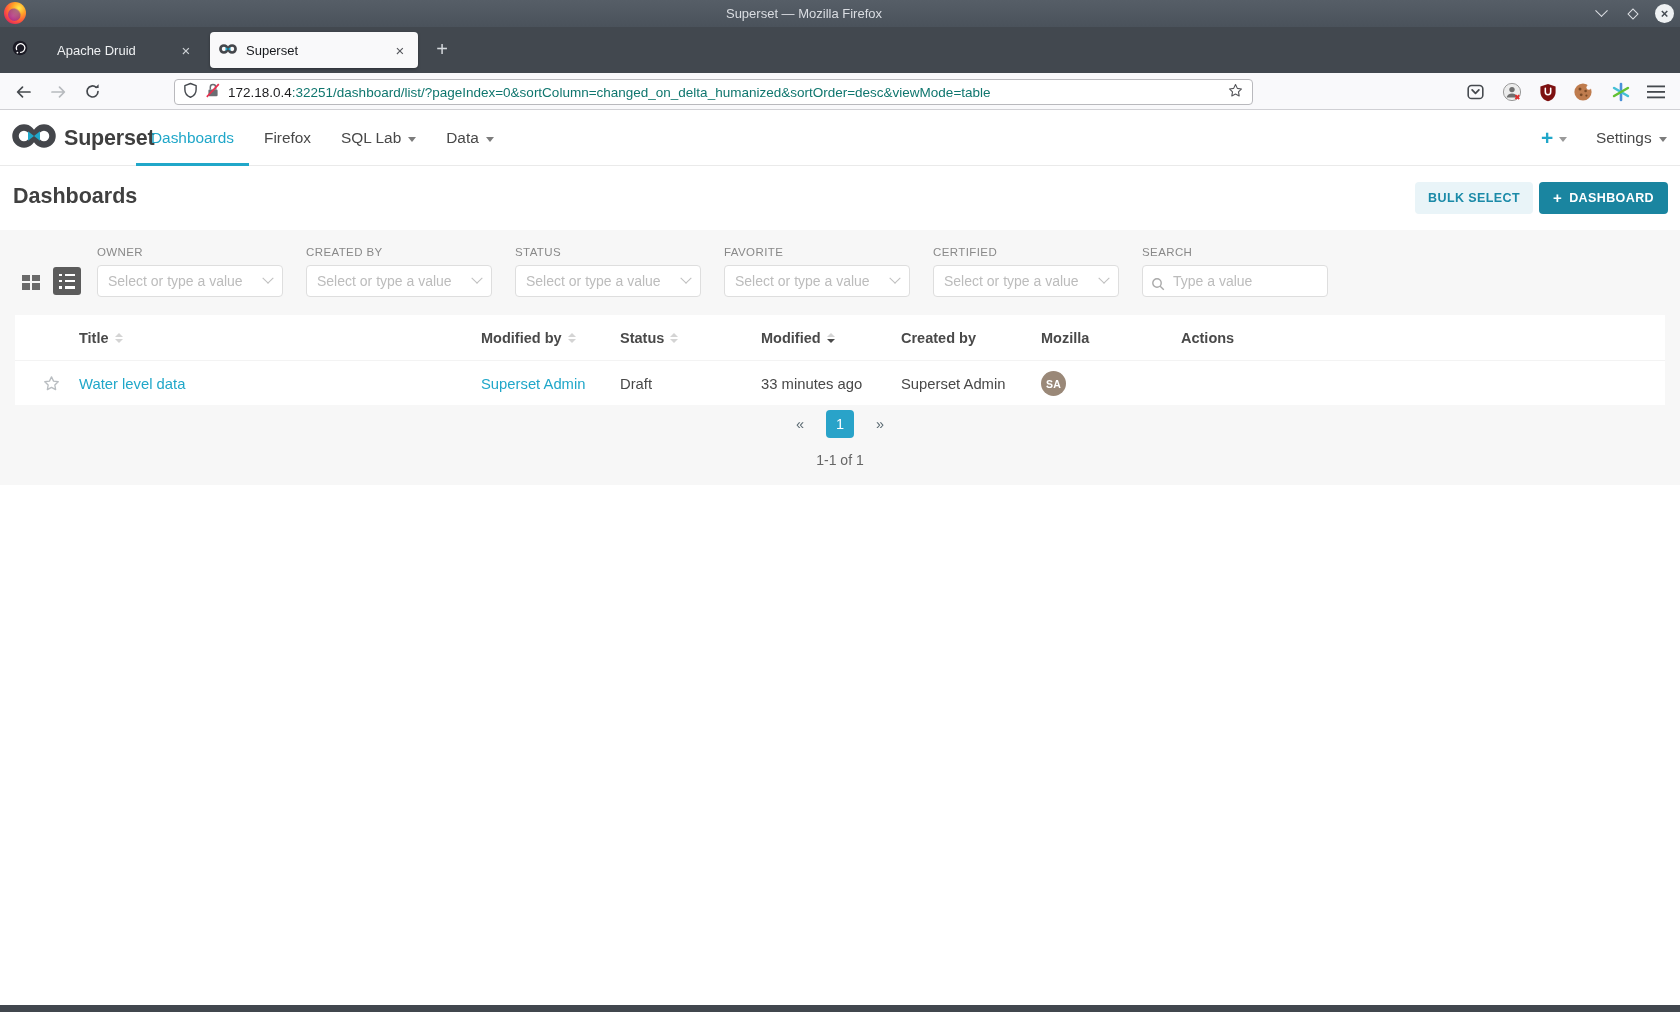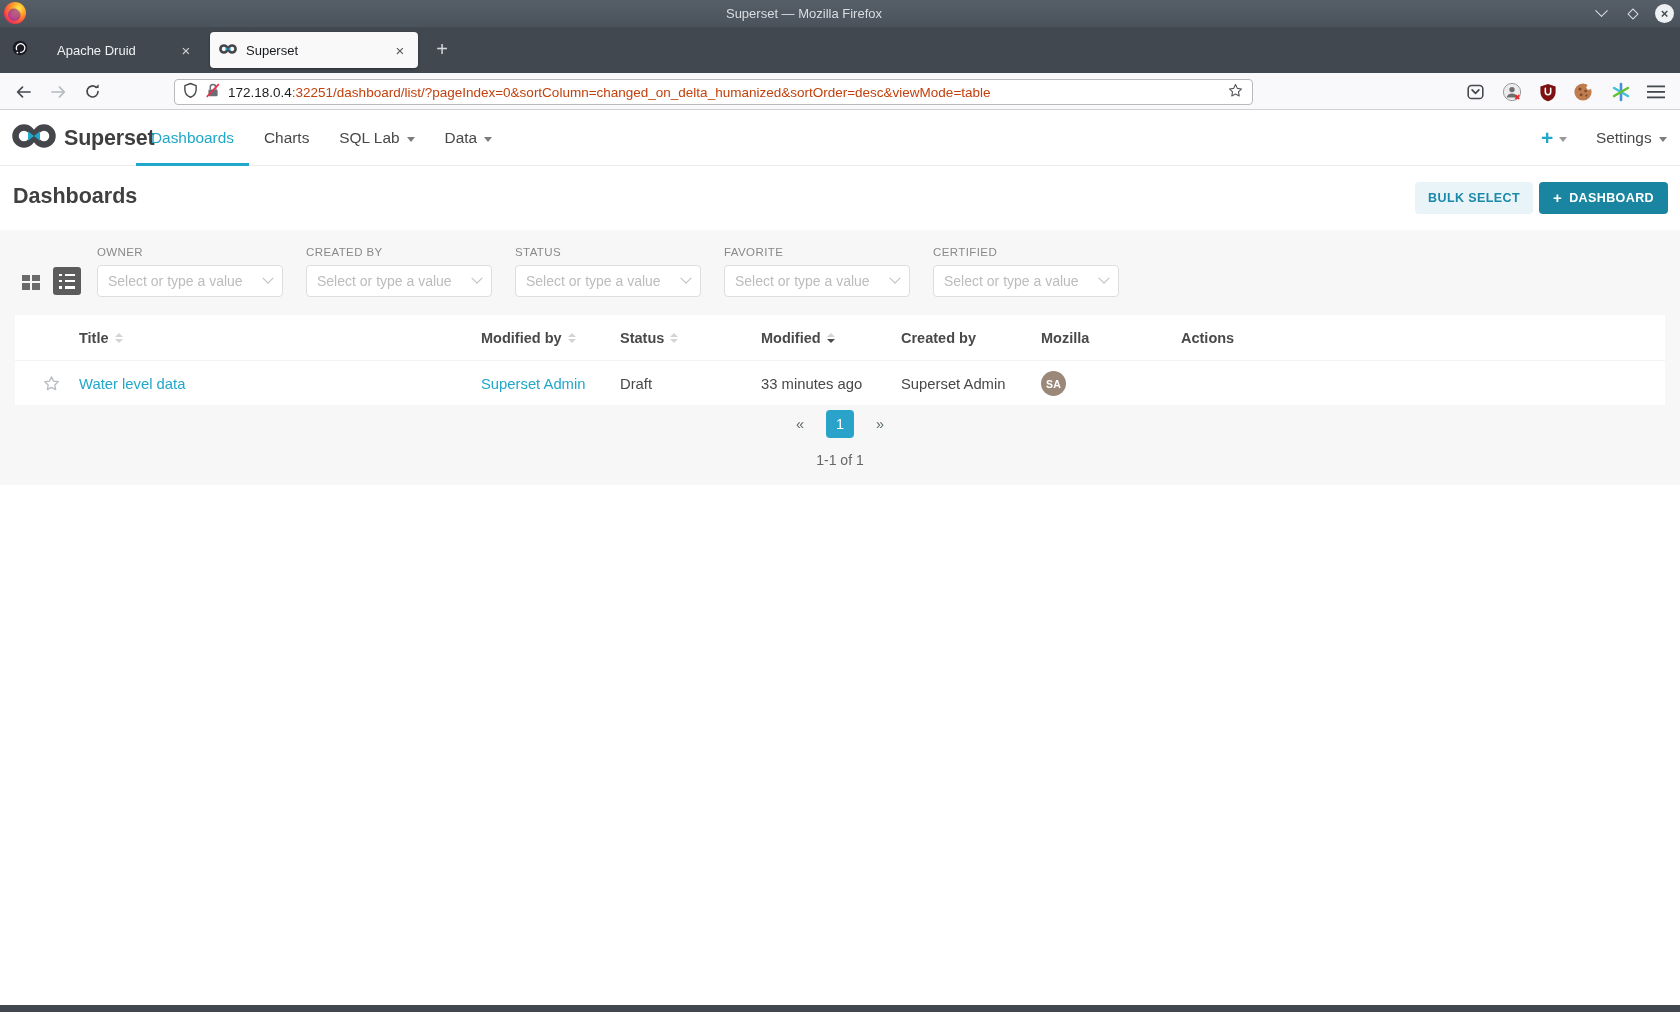--- a/index.html
+++ b/index.html
@@ -36,21 +36,21 @@
     font-size:20px; line-height:26px; text-align:center; border-radius:4px; }
 
   
   .toolbar { position:absolute; left:0; top:73px; width:1680px; height:37px;
     background:#f9f9fb; border-bottom:1px solid #d0d0d4; }
   .navbtn { position:absolute; top:4px; width:30px; height:29px; display:flex; align-items:center; justify-content:center; border-radius:3px; }
   .urlbar { position:absolute; left:174px; top:6px; width:1079px; height:26px; background:#fff;
     border:1px solid #b9b9bd; border-radius:4px; display:flex; align-items:center; padding:0 8px; }
   .url-text { flex:1; font-size:13.5px; white-space:nowrap; overflow:hidden; margin-left:7px; }
   .url-host { color:#1d1d1f; }
-  .url-path { color:#c2410c; }
+  .url-path { color:#0f766e; }
   .ext { position:absolute; top:7px; width:24px; height:24px; display:flex; align-items:center; justify-content:center; }
 
   
   .ss-nav { position:absolute; left:0; top:110px; width:1680px; height:56px; background:#fff;
     border-bottom:1px solid #eaeaea; }
   .ss-brand { position:absolute; left:12px; top:0; height:56px; display:flex; align-items:center; gap:8px; }
   .ss-brand-text { font-size:21.5px; font-weight:bold; color:#3f3f3f; letter-spacing:-.2px; }
   .ss-menu { position:absolute; left:136px; top:0; height:56px; display:flex; }
   .ss-item { padding:0 15px; height:56px; display:flex; align-items:center; font-size:15.4px;
     color:#484848; gap:7px; }
@@ -258,21 +258,21 @@
           <path d="M22 13 L28 8.2 L28 17.8 Z" fill="#20A7C9"></path>
         </svg>
     </span>
     <span class="ss-brand-text">Superset</span>
   </div>
   <div class="ss-menu">
     <div class="ss-item active">
         <span>Dashboards</span>
       </div>
     <div class="ss-item">
-        <span>Charts</span>
+        <span>Firefox</span>
       </div>
     <div class="ss-item">
         <span>SQL Lab</span>
         <span class="caret-dn"></span>
       </div>
     <div class="ss-item">
         <span>Data</span>
         <span class="caret-dn"></span>
       </div>
   </div>
@@ -350,20 +350,30 @@
       <span class="sel-chev"></span>
     </div>
   </div>
   <div class="filter" style="left:933px">
     <div class="filter-label">CERTIFIED</div>
     <div class="filter-box">
       <span class="filter-ph">Select or type a value</span>
       <span class="sel-chev"></span>
     </div>
   </div>
+  <div class="filter" style="left:1142px">
+    <div class="filter-label">SEARCH</div>
+    <input class="search-input" placeholder="Type a value" style="">
+    <span class="search-mag">
+      <svg width="14" height="14" viewBox="0 0 14 14">
+          <circle cx="6" cy="6" r="4.2" stroke="#a9a9a9" stroke-width="1.4" fill="none"></circle>
+          <line x1="9.2" y1="9.2" x2="12.8" y2="12.8" stroke="#a9a9a9" stroke-width="1.4"></line>
+        </svg>
+    </span>
+  </div>
 
   <div class="card">
     <div class="thead">
       <div class="hcell" style="left:64px">
         <span>Title</span>
         <span class="sorter">
             <span class="tri-up"></span>
             <span class="tri-dn"></span>
           </span>
       </div>

